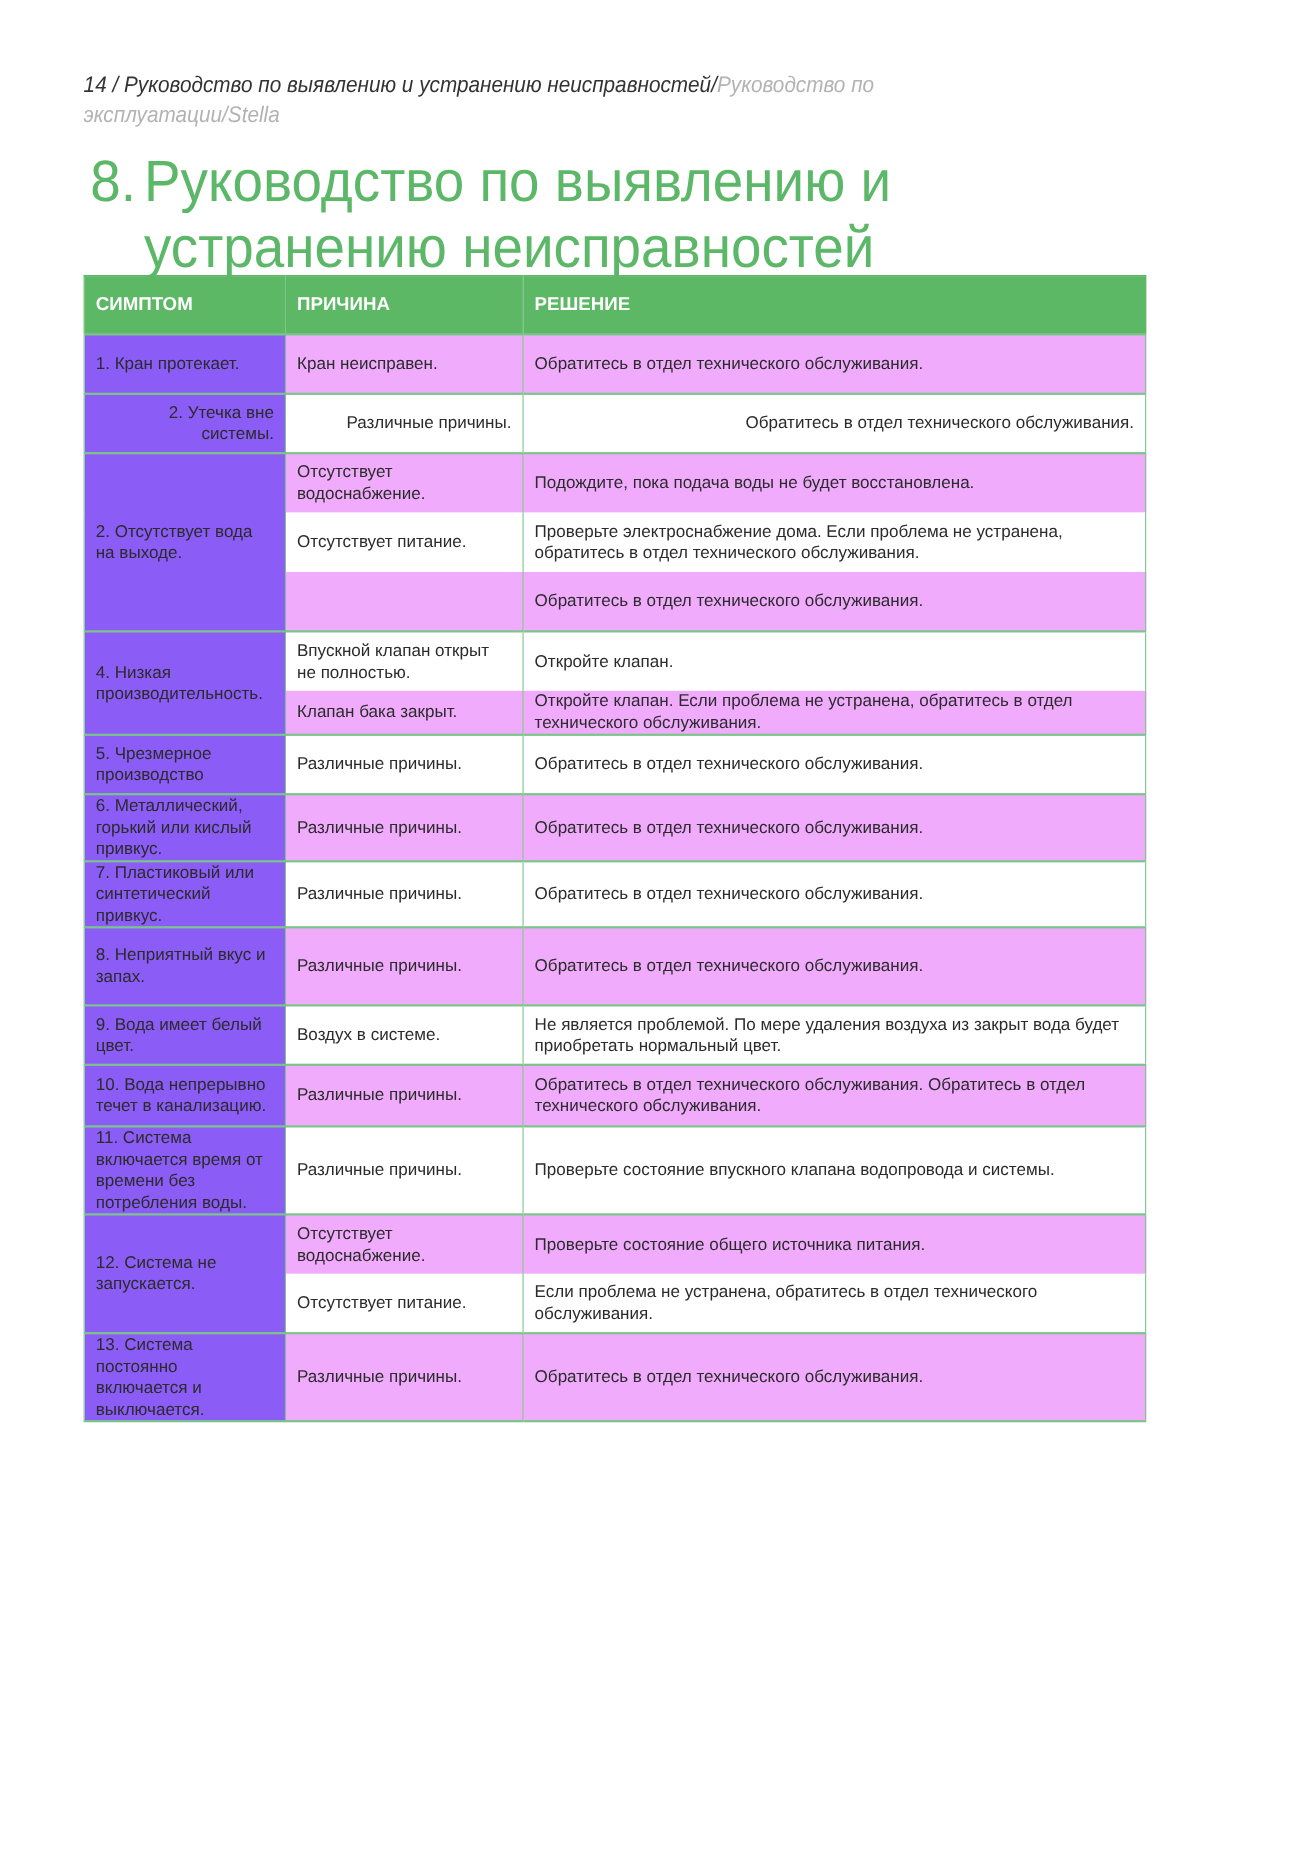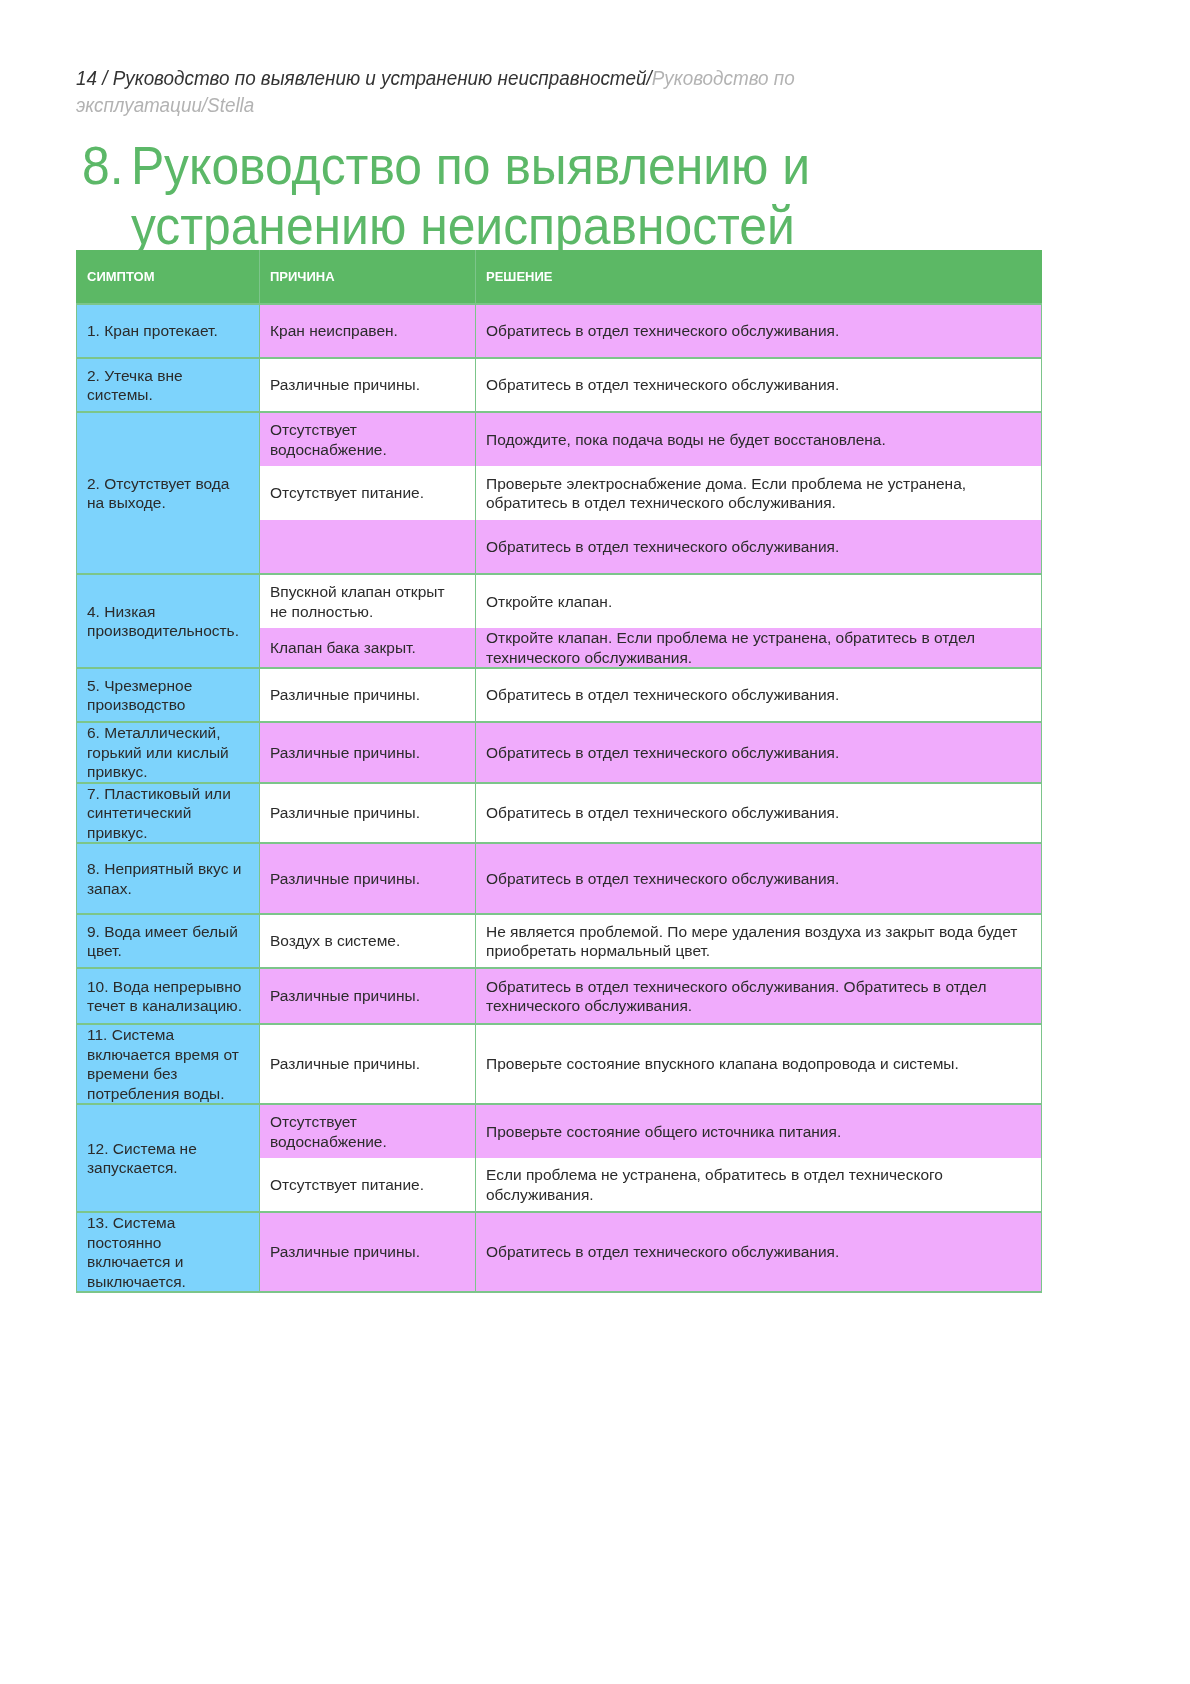--- a/index.html
+++ b/index.html
@@ -25,29 +25,29 @@
   table.ts {
     position: absolute; left: 76px; top: 250px; width: 965px;
     border-collapse: collapse; table-layout: fixed;
     font-size: 15.5px; line-height: 19.5px; color: #2b2b2b;
   }
   table.ts col.c1 { width: 183px; }
   table.ts col.c2 { width: 216px; }
   table.ts col.c3 { width: 566px; }
   table.ts th {
     background: #5cb865; color: #ffffff; text-align: left; font-weight: bold;
-    font-size: 13px; height: 52px; padding: 0 10px; border: 1.5px solid #7cc58a;
+    font-size: 17px; height: 52px; padding: 0 10px; border: 1.5px solid #7cc58a;
     border-top: 1.5px solid #5cb865; border-left: 1.5px solid #5cb865;
   }
   table.ts th:last-child { border-right: 1.5px solid #5cb865; }
   table.ts td {
     padding: 0 10px; vertical-align: middle;
     border-left: 1.5px solid #7cc58a; border-right: 1.5px solid #7cc58a;
   }
-  table.ts td.sym { background: #7dd3fc; }
+  table.ts td.sym { background: #8b5cf6; }
   table.ts tr.group-start td { border-top: 2px solid #7cc58a; }
   table.ts tr.last td { border-bottom: 2px solid #7cc58a; }
   table.ts td.sym { border-bottom: 2px solid #7cc58a; }
   table.ts td.g { background: #f0abfc; }
   table.ts td.w { background: #ffffff; }
   .wm {
     position: absolute; left: 180px; top: 660px; width: 900px; text-align: center;
     font-size: 210px; font-weight: bold; color: #e6f6fb; letter-spacing: 30px;
     transform: rotate(-45deg); transform-origin: center center;
     pointer-events: none; z-index: 0; opacity: 0.85;
@@ -80,21 +80,21 @@
       <th>ПРИЧИНА</th>
       <th>РЕШЕНИЕ</th>
     </tr>
   </thead>
   <tbody id="tbody">
       <tr class="group-start" style="height: 54px;">
         <td class="sym" rowspan="1">1. Кран протекает.</td>
         <td class="g">Кран неисправен.</td>
         <td class="g">Обратитесь в отдел технического обслуживания.</td>
       </tr>
-      <tr class="group-start" style="height: 54px;">
+      <tr class="group-start" style="height: 54px; text-align: right;">
         <td class="sym" rowspan="1">2. Утечка вне системы.</td>
         <td class="w">Различные причины.</td>
         <td class="w">Обратитесь в отдел технического обслуживания.</td>
       </tr>
       <tr class="group-start" style="height: 54px;">
         <td class="sym" rowspan="3">2. Отсутствует вода на выходе.</td>
         <td class="g">Отсутствует водоснабжение.</td>
         <td class="g">Подождите, пока подача воды не будет восстановлена.</td>
       </tr>
       <tr style="height: 54px;">

